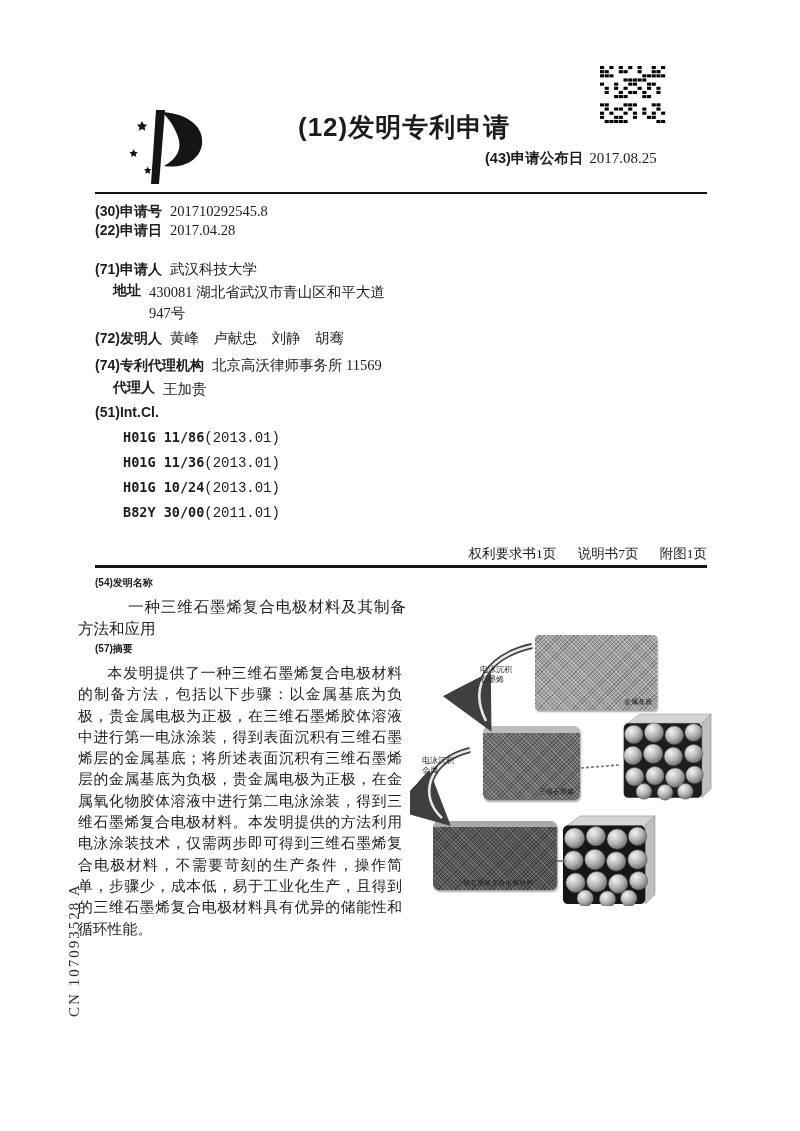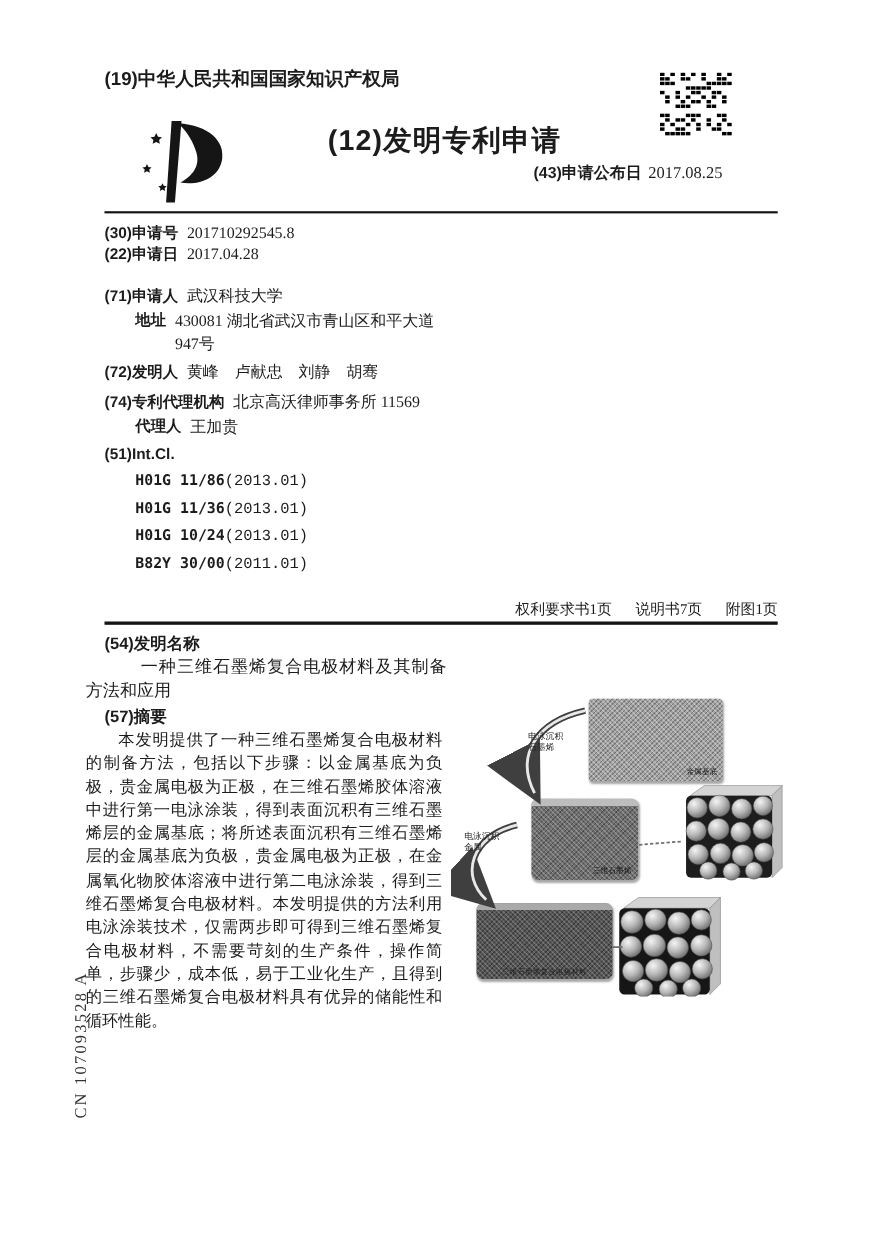--- a/index.html
+++ b/index.html
@@ -9,29 +9,29 @@
   .lbl{font-family:"Liberation Sans",sans-serif;font-weight:700;}
   .val{font-family:"Liberation Serif",serif;font-weight:400;}
   .office{left:95px;top:60px;font-size:17px;}
   .doctype{left:298px;top:110px;font-size:26px;letter-spacing:1px;}
   .pubblock{left:485px;top:146px;font-size:14.5px;line-height:24px;white-space:nowrap;}
   .pubblock .val{font-size:15px;margin-left:6px;}
   .rule1{left:95px;top:192px;width:612px;height:2px;background:#141414;}
   .rule2{left:95px;top:565px;width:612px;height:2.5px;background:#141414;}
   .frow{left:95px;font-size:14px;white-space:nowrap;}
   .frow .val{font-size:14.5px;margin-left:8px;}
-  .subrow{left:123px;font-size:14px;}
+  .subrow{left:113px;font-size:14px;}
   .subrow .val{font-size:14.5px;margin-left:8px;display:inline-block;width:252px;
                white-space:normal;vertical-align:top;line-height:21px;}
   .ipcrow{left:123px;font-size:14.5px;white-space:nowrap;}
   .ipccode{font-family:"DejaVu Sans Mono",monospace;font-weight:700;font-size:13.5px;}
   .ipcyear{font-family:Liberation Mono, monospace;font-size:14px;}
   .pages{right:93px;top:545px;font-size:13.5px;white-space:nowrap;}
   .pages span{margin-left:18px;}
-  .sec-label{left:95px;font-size:15px;}
+  .sec-label{left:95px;font-size:10px;}
   .title54{left:78px;top:596px;width:328px;font-size:15.5px;line-height:22px;
            text-indent:50px;text-align:justify;}
   .abstract{left:78px;top:663px;width:324px;font-size:14.8px;line-height:21.3px;
             text-align:justify;text-indent:2em;}
   .vertical-pub{left:-24px;top:940px;width:200px;height:20px;text-align:center;
                 transform:rotate(-90deg);font-size:15px;letter-spacing:2px;color:#333;}
   
   .figure{left:410px;top:618px;width:312px;height:292px;}
   .fig-el{position:absolute;}
   .slab{box-shadow:1px 2px 2px rgba(0,0,0,.35);border-radius:4px;}
@@ -54,21 +54,20 @@
                white-space:pre-line;color:#222;}
   .al1{left:70px;top:47px;}
   .al2{left:12px;top:138px;}
   .overlay{left:0;top:0;width:312px;height:292px;pointer-events:none;}
 </style>
 </head>
 <body>
 
 <div class="page">
 
-  <div class="abs office lbl">(19)中华人民共和国国家知识产权局</div>
 
   <svg class="abs" id="barcode-svg" style="left:600px;top:66px;" width="66" height="58" viewBox="0 0 66 58">
       <rect x="0" y="0" width="4.1" height="3.1" fill="#000"></rect>
       <rect x="9.4" y="0" width="4.1" height="3.1" fill="#000"></rect>
       <rect x="18.8" y="0" width="4.1" height="3.1" fill="#000"></rect>
       <rect x="28.200000000000003" y="0" width="4.1" height="3.1" fill="#000"></rect>
       <rect x="37.6" y="0" width="4.1" height="3.1" fill="#000"></rect>
       <rect x="51.7" y="0" width="4.1" height="3.1" fill="#000"></rect>
       <rect x="61.1" y="0" width="4.1" height="3.1" fill="#000"></rect>
       <rect x="0" y="4.15" width="4.1" height="3.1" fill="#000"></rect>

